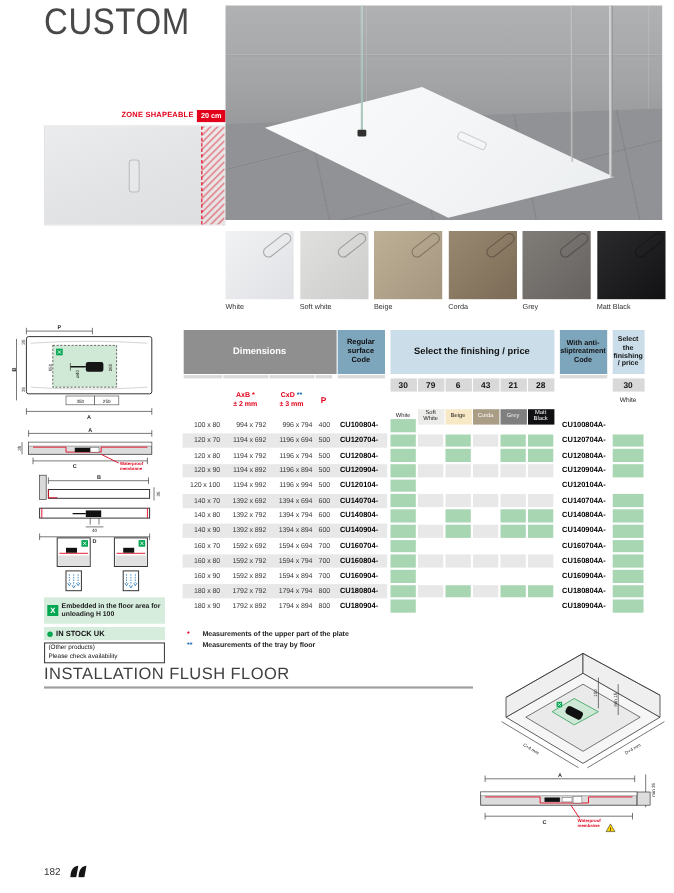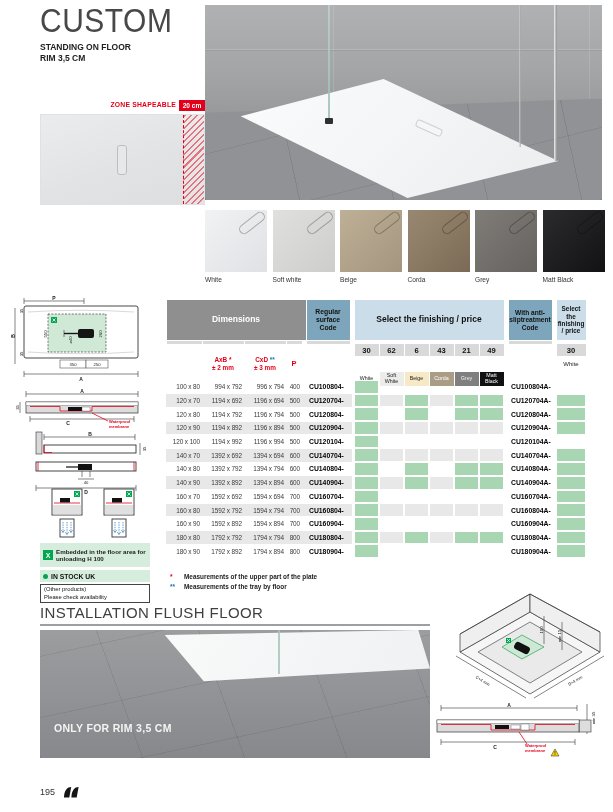--- a/index.html
+++ b/index.html
@@ -111,24 +111,20 @@
   .caption{position:absolute;left:14px;bottom:24px;color:#f4f4f4;font-size:10.5px;font-weight:bold;letter-spacing:.3px;}
 
   .footer{left:40px;top:786px;font-size:9px;color:#333;display:flex;align-items:center;gap:8px;}
 </style>
 </head>
 <body>
 
 <div class="page">
 
   <div class="abs title">CUSTOM</div>
-  <div class="abs subtitle">
-    <div>STANDING ON FLOOR</div>
-    <div>RIM 3,5 CM</div>
-  </div>
 
   <div class="abs zone-row">
     <span class="zone-label">ZONE SHAPEABLE</span>
     <span class="zone-badge">20 cm</span>
   </div>
   <div class="abs trayimg">
     <div class="drain"></div>
     <div class="hatch"></div>
   </div>
 
@@ -191,25 +187,25 @@
       <div class="hblk hb-sel2">Select the finishing / price</div>
     </div>
     <div class="grid gnum" id="num-row">
         <span class="ncell" style="grid-column: 1;"></span>
         <span class="ncell" style="grid-column: 2;"></span>
         <span class="ncell" style="grid-column: 3;"></span>
         <span class="ncell" style="grid-column: 4;"></span>
         <span class="ncell" style="grid-column: 6;"></span>
         <span class="ncell" style="grid-column: 15;"></span>
         <span class="ncell" style="grid-column: 8;">30</span>
-        <span class="ncell" style="grid-column: 9;">62</span>
+        <span class="ncell" style="grid-column: 9;">79</span>
         <span class="ncell" style="grid-column: 10;">6</span>
         <span class="ncell" style="grid-column: 11;">43</span>
         <span class="ncell" style="grid-column: 12;">21</span>
-        <span class="ncell" style="grid-column: 13;">49</span>
+        <span class="ncell" style="grid-column: 13;">28</span>
         <span class="ncell" style="grid-column: 17;">30</span>
       </div>
     <div class="grid gcol" id="chip-row">
       <span class="hcell" style="grid-column:2">
         <span><span>AxB</span> <span>*</span></span>
         <span>± 2 mm</span>
       </span>
       <span class="hcell" style="grid-column:3">
         <span><span>CxD</span> <span class="bluemark">**</span></span>
         <span>± 3 mm</span>
@@ -545,26 +541,20 @@
     <span class="dot"></span>
     <b>IN STOCK UK</b>
   </div>
   <div class="abs otherbox">
     <div>(Other products)</div>
     <div>Please check availability</div>
   </div>
 
   <div class="abs inst-h">INSTALLATION FLUSH FLOOR</div>
   <div class="abs inst-rule"></div>
-  <div class="abs photo2">
-    <div class="floor2"></div>
-    <div class="tray2"></div>
-    <div class="glass2"></div>
-    <div class="caption">ONLY FOR RIM 3,5 CM</div>
-  </div>
 
   <svg class="abs" style="left:448px;top:592px" width="165" height="118" viewBox="0 0 165 118">
     <polygon points="12,60 82,20 152,60 82,102" class="iso-f"></polygon>
     <polygon points="12,60 82,20 82,2 12,42" class="iso-w"></polygon>
     <polygon points="82,20 152,60 152,40 82,2" class="iso-w"></polygon>
     <line x1="12" y1="42" x2="82" y2="2" class="ln"></line>
       <line x1="82" y1="2" x2="152" y2="40" class="ln"></line>
     <polygon points="30,60 82,30 134,60 82,91" class="iso-i"></polygon>
     <polygon points="54,55 74,43 96,55 74,67" fill="#cde9d6" stroke="#2f9e57" stroke-width="0.7"></polygon>
     <g transform="rotate(27 74 56)">
@@ -601,20 +591,20 @@
       <line x1="140" y1="39" x2="140" y2="45" class="ln"></line>
     <text x="60" y="49" class="tl" text-anchor="middle">C</text>
     <line x1="84" y1="32" x2="92" y2="44" class="rd" stroke-width="0.5"></line>
     <text x="90" y="47" class="tr">Waterproof</text>
     <text x="90" y="51.5" class="tr">membrane</text>
     <path d="M116,56 L124,56 L120,49 Z" fill="#ffd500" stroke="#222" stroke-width="0.5"></path>
     <text x="120" y="55.3" style="font-size:4.5px;font-weight:bold" text-anchor="middle">!</text>
   </svg>
 
   <div class="abs footer">
-    <span>195</span>
+    <span>182</span>
     <svg width="16" height="12" viewBox="0 0 16 12">
       <path d="M1,11.5 C1,4 4.6,1 8.2,1 L6.3,11.5 Z" fill="#151515"></path>
       <path d="M8.4,11.5 C8.4,4 12,1 15.6,1 L13.7,11.5 Z" fill="#151515"></path>
     </svg>
   </div>
 
 </div>
 
 </body></html>

